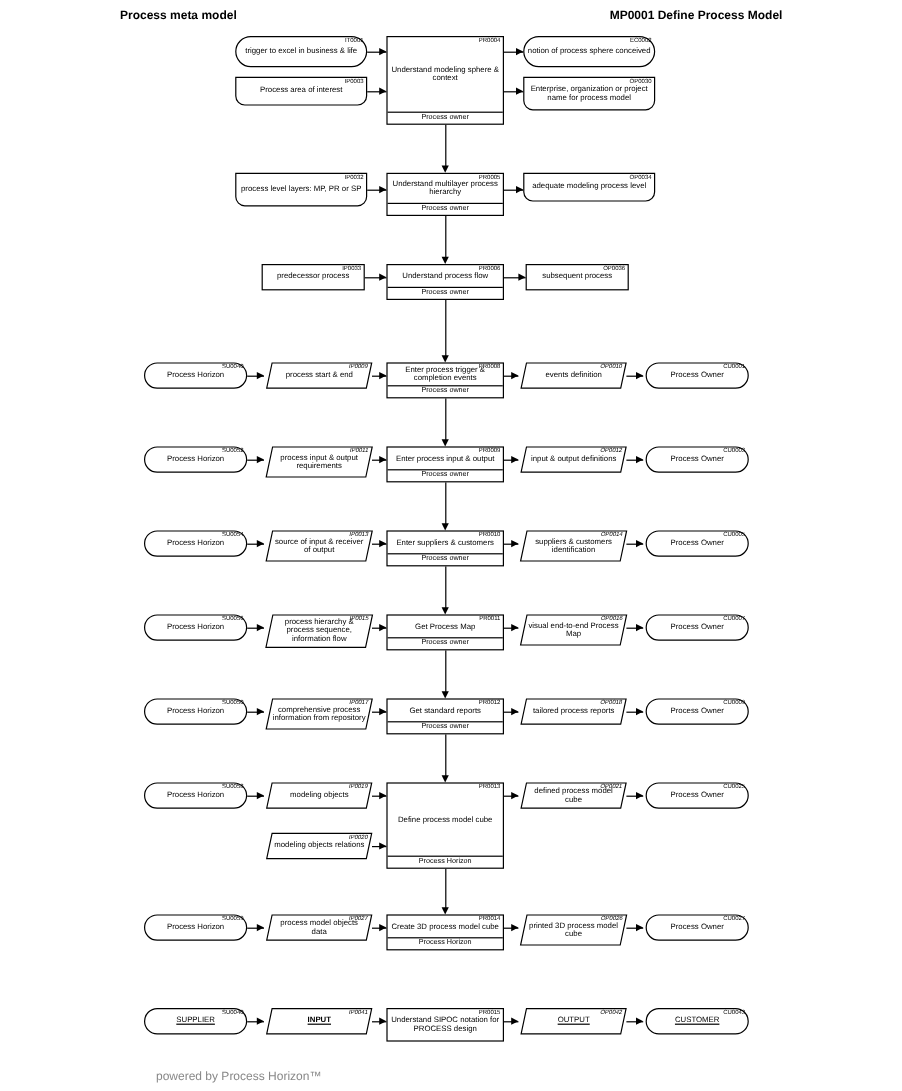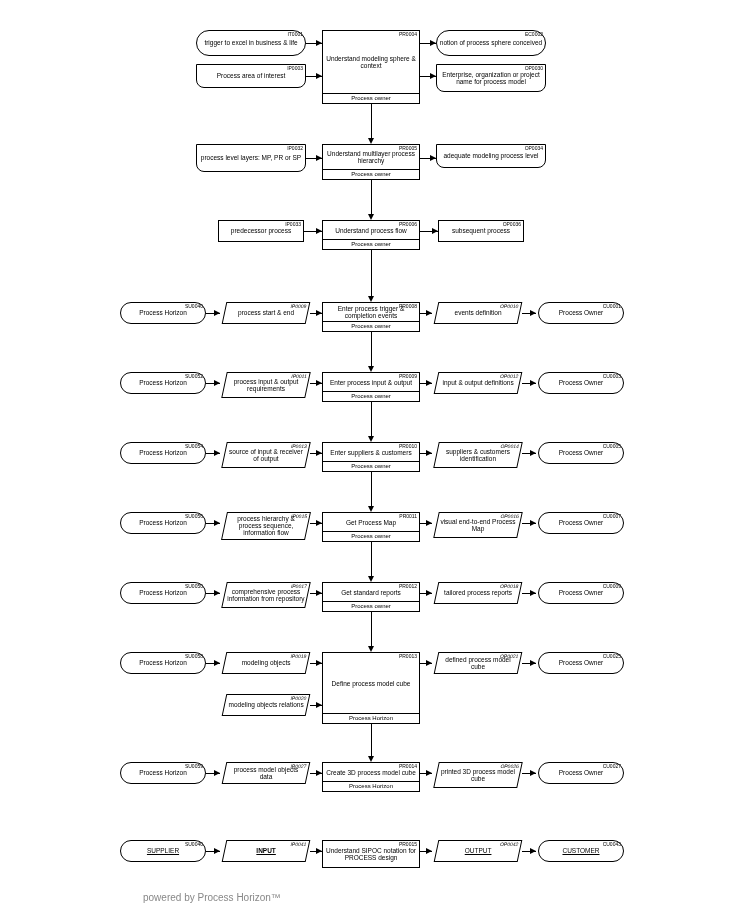--- a/index.html
+++ b/index.html
@@ -24,21 +24,20 @@
     font-size:10px;
   }
   .header .left{float:left;}
   .header .right{float:right;}
   .footer{
     position:absolute;
     left:130px;
     bottom:6px;
     font-size:10px;
     color:#888;
-    margin-left:13px;
   }
   .shape{
     position:absolute;
     box-sizing:border-box;
     text-align:center;
     display:flex;
     align-items:center;
     justify-content:center;
     line-height:1.1;
     padding:2px;
@@ -104,20 +103,24 @@
     width:0;height:0;
     border-top:3px solid transparent;
     border-bottom:3px solid transparent;
     border-left:6px solid #000;
   }
 </style>
 </head>
 <body>
 
 <div class="page">
+  <div class="header">
+    <span class="left">Process meta model</span>
+    <span class="right">MP0001 Define Process Model</span>
+  </div>
 
   <div class="shape stadium" style="left:196px;top:30px;width:110px;height:26px;">
     <span class="corner-id">IT0001</span>
     <span>trigger to excel in business &amp; life</span>
   </div>
 
   <div class="shape stadium" style="left:436px;top:30px;width:110px;height:26px;">
     <span class="corner-id">EC0002</span>
     <span>notion of process sphere conceived</span>
   </div>

